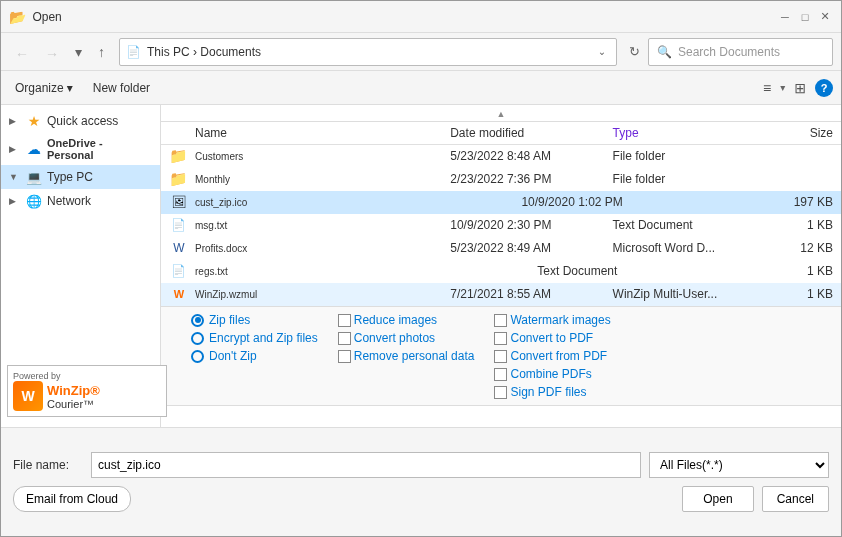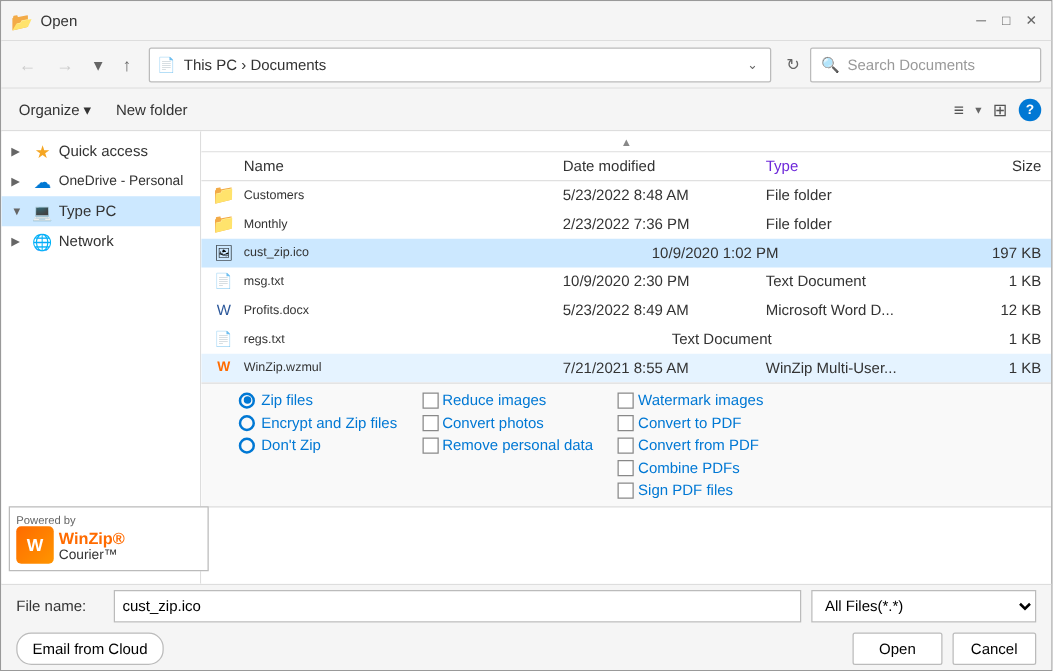--- a/index.html
+++ b/index.html
@@ -311,21 +311,21 @@
       background: white;
       display: flex;
       align-items: center;
       justify-content: center;
       flex-shrink: 0;
     }
     
     
     .bottom-bar {
       border-top: 1px solid #ddd;
-      padding: 4px 12px;
+      padding: 24px 12px;
       background: #f5f5f5;
       display: flex;
       flex-direction: column;
       gap: 8px;
     }
     .filename-row {
       display: flex;
       align-items: center;
       gap: 8px;
     }
@@ -448,21 +448,21 @@
 
       <div class="sidebar-group">
         <span class="chevron">▶</span>
         <span class="sidebar-icon icon-star">★</span>
         <span>Quick access</span>
       </div>
 
       <div class="sidebar-group">
         <span class="chevron">▶</span>
         <span class="sidebar-icon icon-cloud">☁</span>
-        <span style="font-size:11px;">OneDrive - Personal</span>
+        <span style="font-size:11px;font-weight:bold;">OneDrive - Personal</span>
       </div>
 
       <div class="sidebar-group selected" style="background:#cce8ff;">
         <span class="chevron">▼</span>
         <span class="sidebar-icon" style="font-size:13px;">💻</span>
         <span>Type PC</span>
       </div>
 
       <div class="sidebar-group">
         <span class="chevron">▶</span>

